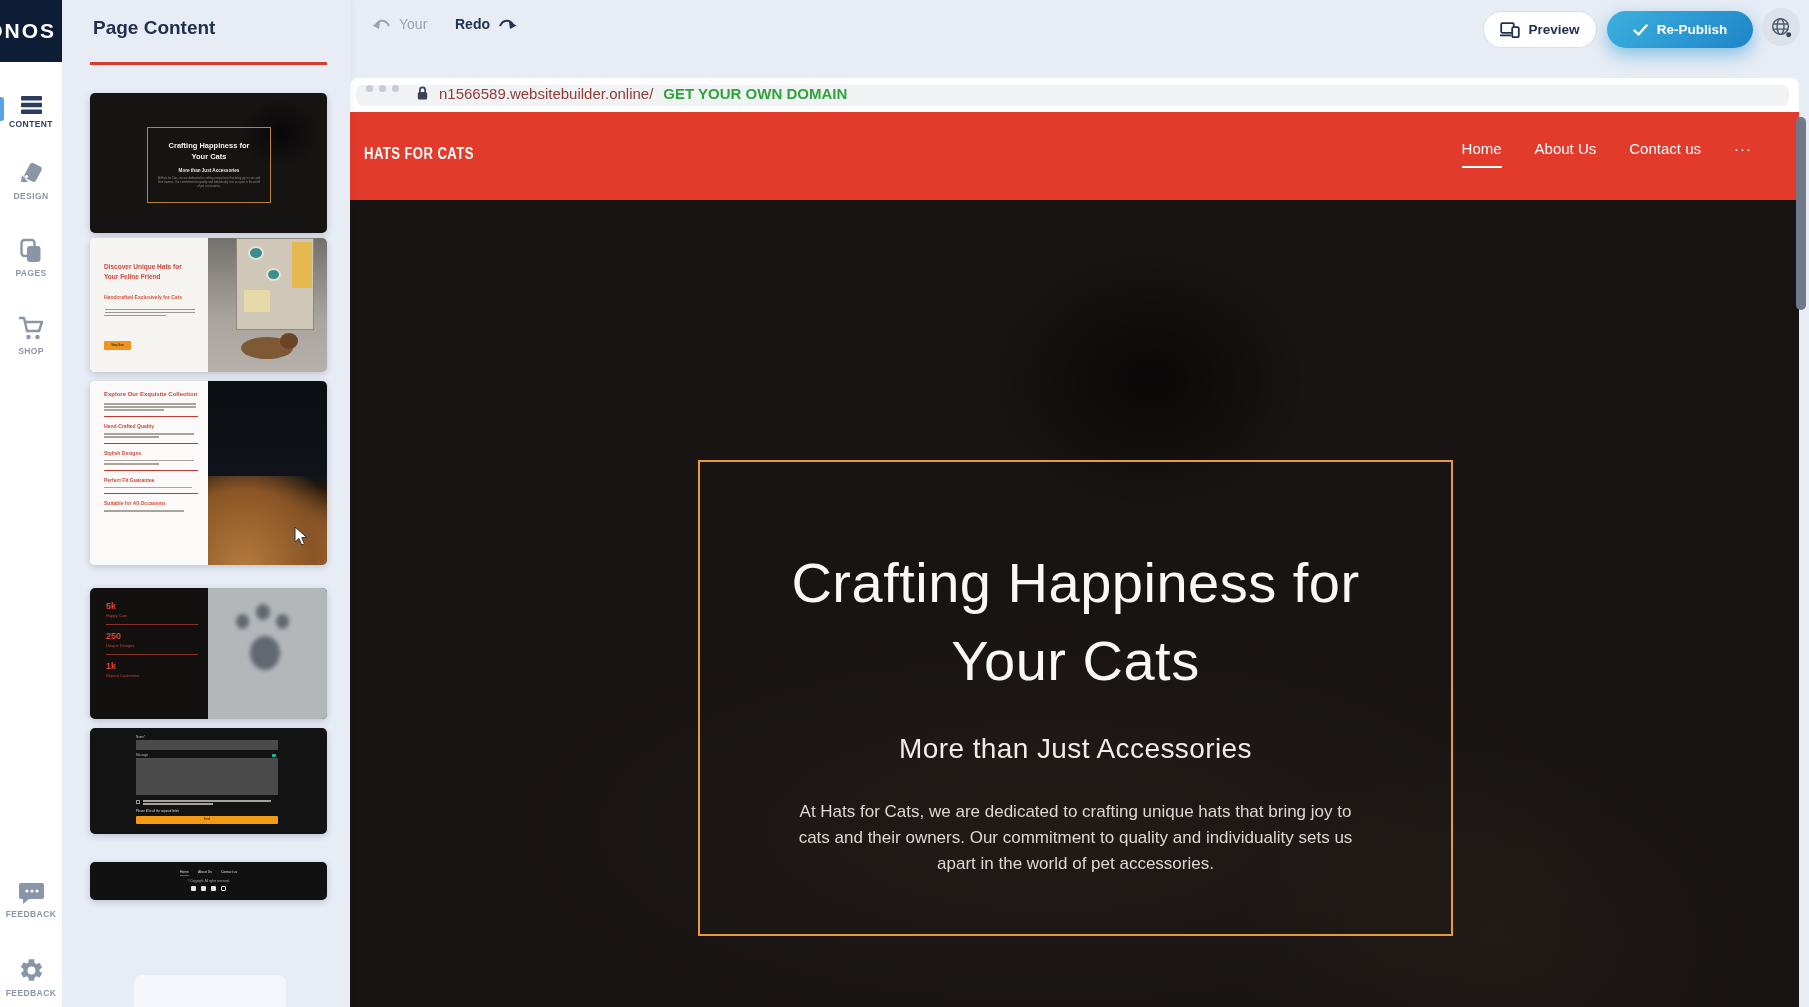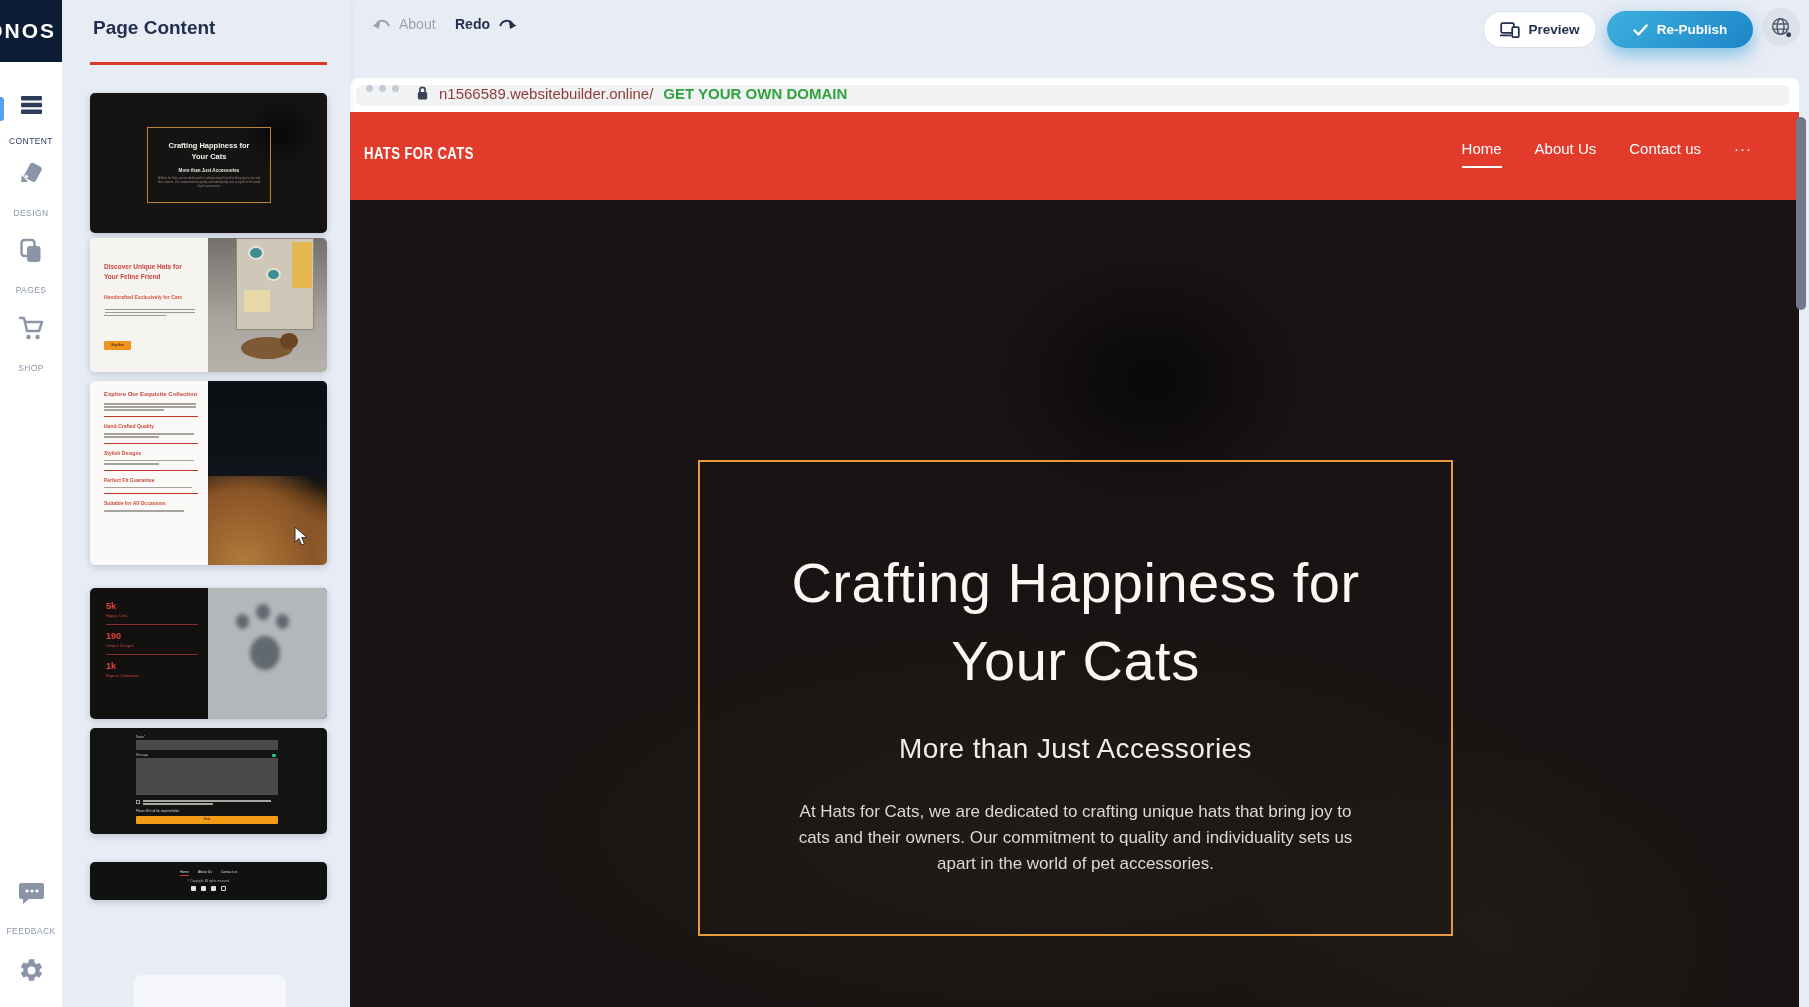--- a/index.html
+++ b/index.html
@@ -5,21 +5,21 @@
   html,body{margin:0;padding:0;background:#d8dde8;}
   *{box-sizing:border-box;font-family:"Liberation Sans","DejaVu Sans",sans-serif;}
   .app{position:relative;width:1809px;height:1007px;background:#e8ecf5;overflow:hidden;}
 
   
   .rail{position:absolute;left:0;top:0;width:62px;height:1007px;background:#ffffff;z-index:30;}
   .logo{position:absolute;left:0;top:0;width:62px;height:62px;background:#0d1d36;color:#fff;
         display:flex;align-items:center;justify-content:flex-end;overflow:hidden;
         font-weight:bold;font-size:21px;letter-spacing:2px;padding-right:6px;}
   .rail-item{position:absolute;left:0;width:62px;display:flex;flex-direction:column;align-items:center;cursor:pointer;}
-  .rail-label{font-size:8.5px;font-weight:400;letter-spacing:.4px;color:#8a96a8;margin-top:21px;}
+  .rail-label{font-size:8.5px;font-weight:700;letter-spacing:.4px;color:#8a96a8;margin-top:4px;}
   .rail-item.active .rail-label{color:#2e3c5c;}
   .active-tab{position:absolute;left:0;top:2px;width:4px;height:24px;background:#57a1ea;border-radius:0 3px 3px 0;}
 
   
   .panel{position:absolute;left:62px;top:0;width:288px;height:1007px;background:#e8ecf5;z-index:20;
          box-shadow:2px 0 6px rgba(20,30,60,.05);}
   .panel-title{position:absolute;left:31px;top:17px;margin:0;font-size:19px;font-weight:bold;color:#22304f;}
   .red-divider{position:absolute;left:28px;top:62px;width:237px;height:3px;background:#d63b2b;}
   .thumb{position:absolute;left:28px;width:237px;border-radius:5px;overflow:hidden;cursor:pointer;
          box-shadow:0 2px 7px rgba(20,30,60,.20);}
@@ -276,21 +276,21 @@
       <div class="t3-photo">
           <div class="t3-fur"></div>
         </div>
     </div>
 
     <div class="thumb t4">
       <div class="t4-left">
         <div class="t4-val">5k</div>
         <div class="t4-lab">Happy Cats</div>
         <div class="t4-div"></div>
-        <div class="t4-val">190</div>
+        <div class="t4-val">250</div>
         <div class="t4-lab">Unique Designs</div>
         <div class="t4-div"></div>
         <div class="t4-val">1k</div>
         <div class="t4-lab">Repeat Customers</div>
       </div>
       <div class="t4-photo">
         <div class="paw" style="left:42px;top:48px;width:30px;height:34px;"></div>
         <div class="paw" style="left:28px;top:26px;width:13px;height:15px;"></div>
         <div class="paw" style="left:48px;top:16px;width:14px;height:16px;"></div>
         <div class="paw" style="left:68px;top:26px;width:13px;height:15px;"></div>
@@ -335,21 +335,21 @@
   </section>
 
   <main class="main">
 
     <div class="topbar">
       <div class="tb-undo">
         <svg width="20" height="14" viewBox="0 0 20 14">
           <path d="M4 8 C 7 2, 14 2.5, 17 9" fill="none" stroke="#9aa3b3" stroke-width="2"></path>
           <polygon points="0.5,8.5 8,4.5 7,12" fill="#9aa3b3"></polygon>
         </svg>
-        <span>About</span>
+        <span>Your</span>
       </div>
       <div class="tb-redo">
         <span>Redo</span>
         <svg width="20" height="14" viewBox="0 0 20 14">
           <path d="M16 8 C 13 2, 6 2.5, 3 9" fill="none" stroke="#25324f" stroke-width="2"></path>
           <polygon points="19.5,8.5 12,4.5 13,12" fill="#25324f"></polygon>
         </svg>
       </div>
 
       <div class="btn-preview">

